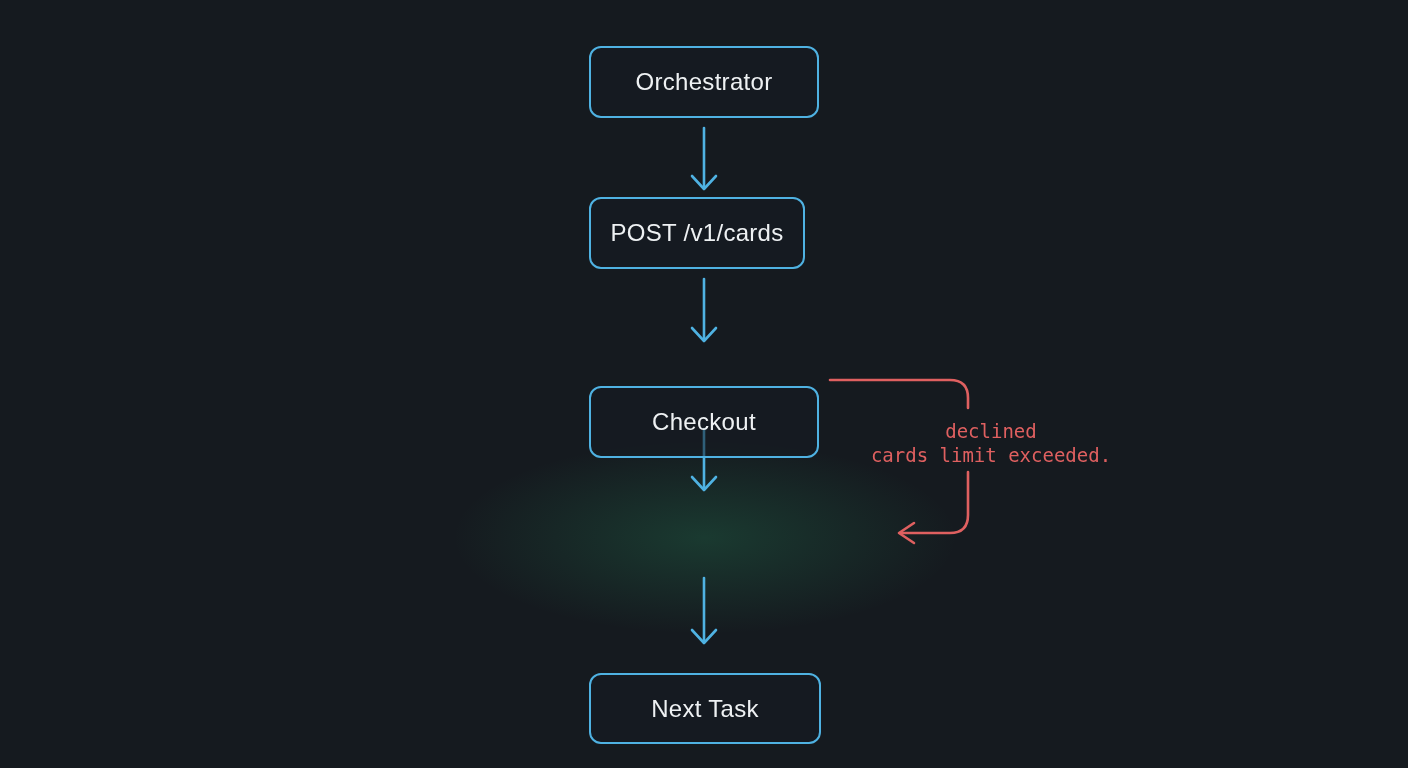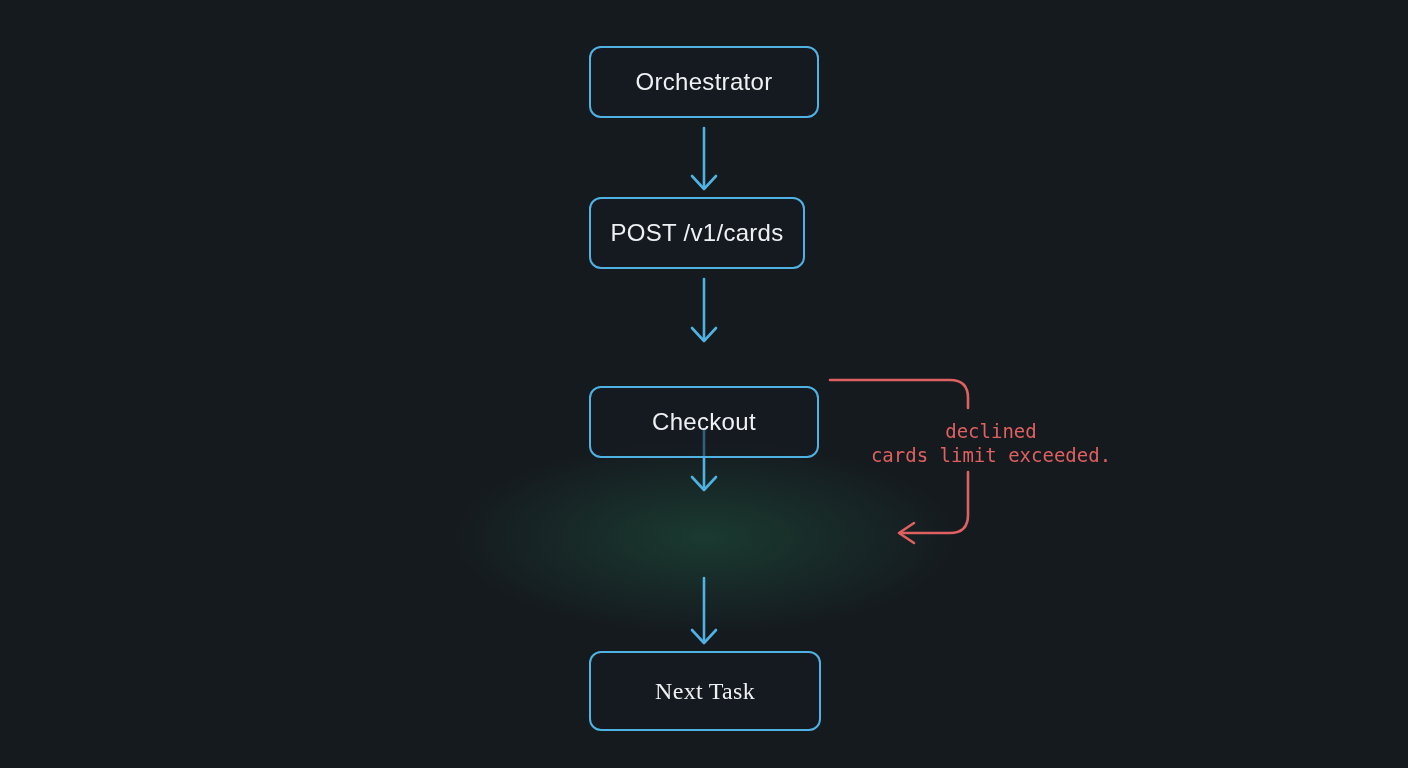--- a/index.html
+++ b/index.html
@@ -20,21 +20,21 @@
     color: #eef1f3;
     display: flex;
     align-items: center;
     justify-content: center;
     font-size: 24px;
     letter-spacing: 0.3px;
   }
   .node-orchestrator { left: 589px; top: 46px;  width: 230px; height: 72px; }
   .node-post        { left: 589px; top: 197px; width: 216px; height: 72px; }
   .node-checkout    { left: 589px; top: 348px; width: 230px; height: 72px; margin-top: 38px; }
-  .node-next        { left: 589px; top: 651px; width: 232px; height: 80px; font-family: Liberation Serif, serif; }
+  .node-next        { left: 589px; top: 673px; width: 232px; height: 71px; }
   .node-webhook {
     left: 521px; top: 500px; width: 365px; height: 70px;
     border-color: #3de18c;
     background: #1d362c;
     box-shadow:
       0 0 14px rgba(61, 225, 140, 0.55),
       0 0 48px 14px rgba(61, 225, 140, 0.20),
       inset 0 0 28px rgba(61, 225, 140, 0.12);
     font-size: 25px;
   }

